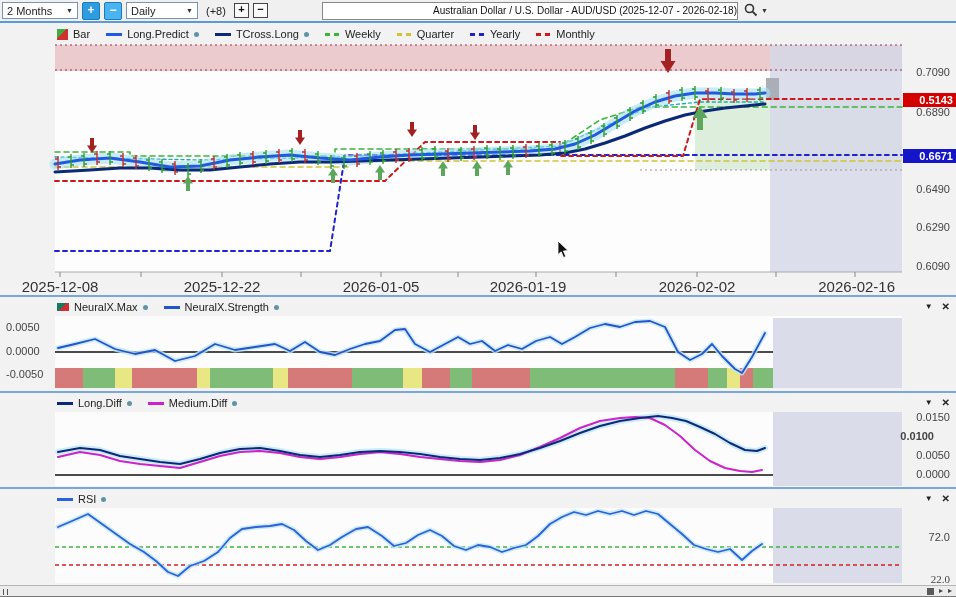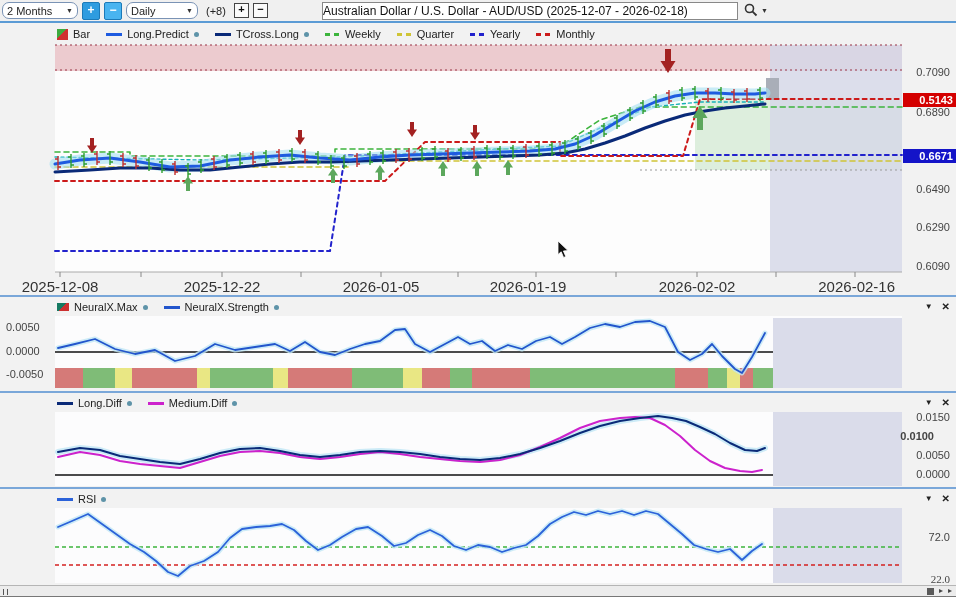--- a/index.html
+++ b/index.html
@@ -8,40 +8,40 @@
     background:#f2f2f2;font-family:"Liberation Sans",sans-serif;color:#222;
     -webkit-font-smoothing:antialiased;
   }
   
   .toolbar{
     position:absolute;left:0;top:0;width:956px;height:23px;
     background:#f0f0f0;border-bottom:2px solid #5b9bd5;
     display:flex;align-items:center;gap:4px;padding-left:2px;box-sizing:border-box;
   }
   .tb-select{
-    height:17px;background:#fff;border:1px solid #7a93b5;border-radius:7px;
+    height:17px;background:#fff;border:1px solid #7a93b5;border-radius:0;
     display:flex;align-items:center;justify-content:space-between;
     font-size:11px;padding:0 4px;box-sizing:border-box;
   }
   .tb-select .caret{font-size:7px;color:#333;margin-left:4px}
   .tb-zoom{
     width:16px;height:16px;border:1px solid #1c7ab8;border-radius:2px;
     background:#2e9ce0;color:#fff;font-weight:bold;font-size:12px;
     line-height:14px;text-align:center;
   }
   .tb-zoom.minus{background:#49b4f0}
   .tb-offset{font-size:11px;color:#222;margin:0 4px}
   .tb-pm{
     width:13px;height:13px;border:1px solid #444;background:#fafafa;
     font-size:11px;font-weight:bold;line-height:11px;text-align:center;color:#111;
   }
   .title-box{
     position:absolute;left:322px;top:2px;width:416px;height:18px;
     background:#fff;border:1px solid #888;box-sizing:border-box;
-    font-size:12px;line-height:16px;text-align:left;color:#111;
+    font-size:10px;line-height:16px;text-align:right;color:#111;
     white-space:nowrap;overflow:hidden;
   }
   .search-wrap{position:absolute;left:744px;top:3px;display:flex;align-items:center;gap:3px}
   .search-wrap .caret{font-size:7px;color:#333}
   .tb-right{position:absolute;right:2px;top:2px;display:flex;gap:4px}
   .tb-btn{
     height:18px;border:1px solid #8a8a8a;border-radius:2px;
     background:linear-gradient(#fdfdfd,#e4e4e4);
     font-size:11px;display:flex;align-items:center;gap:5px;padding:0 6px;box-sizing:border-box;
   }

